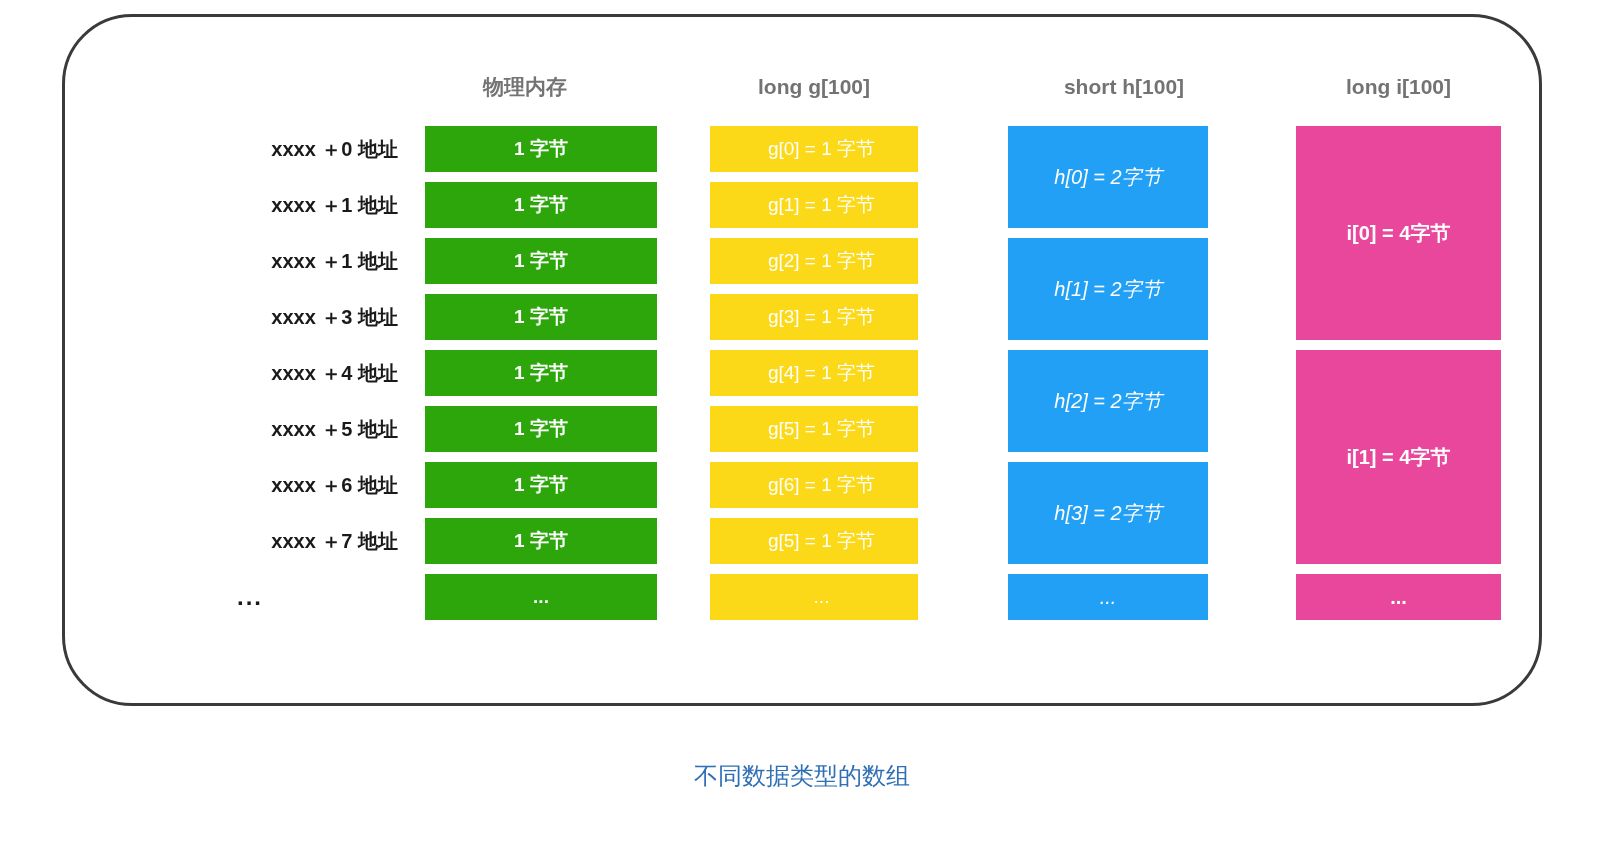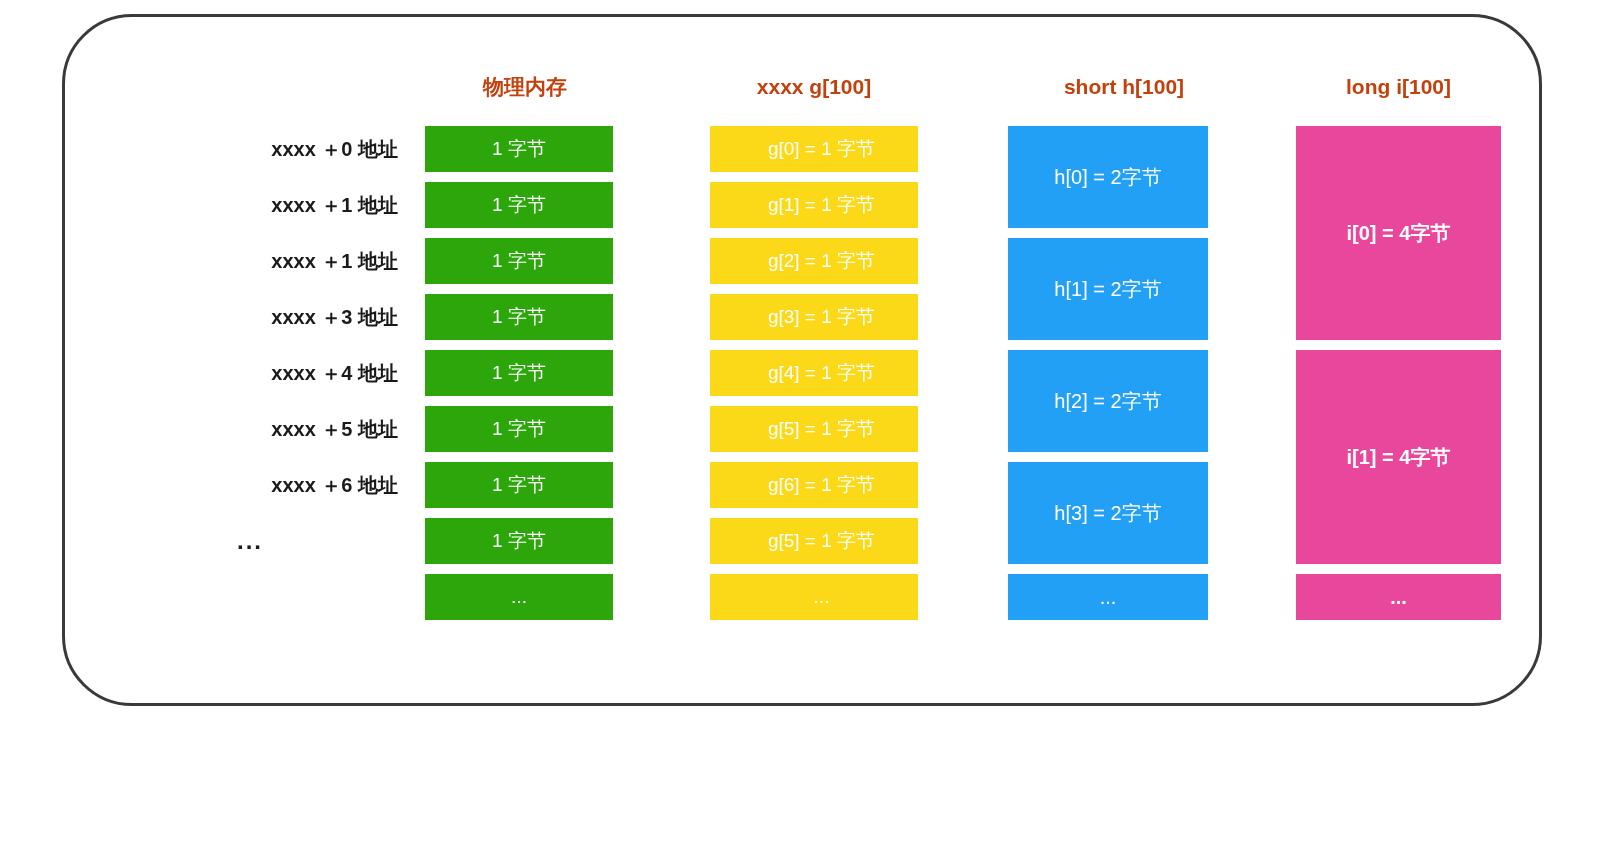--- a/index.html
+++ b/index.html
@@ -47,21 +47,21 @@
 
   .col {
     position: absolute;
     top: 70px;
   }
 
   .col-header {
     text-align: center;
     font-size: 21px;
     font-weight: bold;
-    color: #c2410c;
+    color: #737373;
     height: 34px;
     line-height: 34px;
     white-space: nowrap;
   }
 
   .cells {
     position: relative;
     margin-top: 22px;
   }
 
@@ -98,22 +98,22 @@
     font-size: 24px;
     letter-spacing: 2px;
   }
 
   
   .col-mem { left: 425px; width: 200px; }
   .cell-mem {
     background: #2da60c;
     height: 46px;
     margin-bottom: 10px;
-    width: 188px;
-    font-weight: normal;
+    width: 232px;
+    font-weight: bold;
   }
 
   
   .col-char { left: 710px; width: 208px; }
   .cell-char {
     background: #fbd918;
     height: 46px;
     margin-bottom: 10px;
     width: 208px;
     color: #ffffff;
@@ -121,20 +121,21 @@
   }
 
   
   .col-short { left: 1008px; width: 232px; }
   .cell-short {
     background: #22a0f5;
     height: 102px;
     margin-bottom: 10px;
     width: 200px;
     font-size: 20px;
+    font-style: italic;
   }
   .cell-short.small {
     height: 46px;
   }
 
   
   .col-long { left: 1296px; width: 205px; }
   .cell-long {
     background: #e8479c;
     height: 214px;
@@ -170,41 +171,42 @@
     <div class="col col-address">
       <div class="col-header"></div>
       <div class="cells">
         <div class="addr-cell">xxxx ＋0 地址</div>
         <div class="addr-cell">xxxx ＋1 地址</div>
         <div class="addr-cell">xxxx ＋1 地址</div>
         <div class="addr-cell">xxxx ＋3 地址</div>
         <div class="addr-cell">xxxx ＋4 地址</div>
         <div class="addr-cell">xxxx ＋5 地址</div>
         <div class="addr-cell">xxxx ＋6 地址</div>
+        <div class="addr-cell">xxxx ＋7 地址</div>
         <div class="addr-cell ellipsis">...</div>
       </div>
     </div>
 
     <div class="col col-mem">
       <div class="col-header">物理内存</div>
       <div class="cells">
         <div class="cell cell-mem">1 字节</div>
         <div class="cell cell-mem">1 字节</div>
         <div class="cell cell-mem">1 字节</div>
         <div class="cell cell-mem">1 字节</div>
         <div class="cell cell-mem">1 字节</div>
         <div class="cell cell-mem">1 字节</div>
         <div class="cell cell-mem">1 字节</div>
         <div class="cell cell-mem">1 字节</div>
         <div class="cell cell-mem">...</div>
       </div>
     </div>
 
     <div class="col col-char">
-      <div class="col-header">xxxx g[100]</div>
+      <div class="col-header">long g[100]</div>
       <div class="cells">
         <div class="cell cell-char">g[0] = 1 字节</div>
         <div class="cell cell-char">g[1] = 1 字节</div>
         <div class="cell cell-char">g[2] = 1 字节</div>
         <div class="cell cell-char">g[3] = 1 字节</div>
         <div class="cell cell-char">g[4] = 1 字节</div>
         <div class="cell cell-char">g[5] = 1 字节</div>
         <div class="cell cell-char">g[6] = 1 字节</div>
         <div class="cell cell-char">g[5] = 1 字节</div>
         <div class="cell cell-char">...</div>
@@ -226,14 +228,15 @@
       <div class="col-header">long i[100]</div>
       <div class="cells">
         <div class="cell cell-long">i[0] = 4字节</div>
         <div class="cell cell-long">i[1] = 4字节</div>
         <div class="cell cell-long small">...</div>
       </div>
     </div>
 
   </div>
 
+  <div class="caption">不同数据类型的数组</div>
 
 </div>
 
 </body></html>

